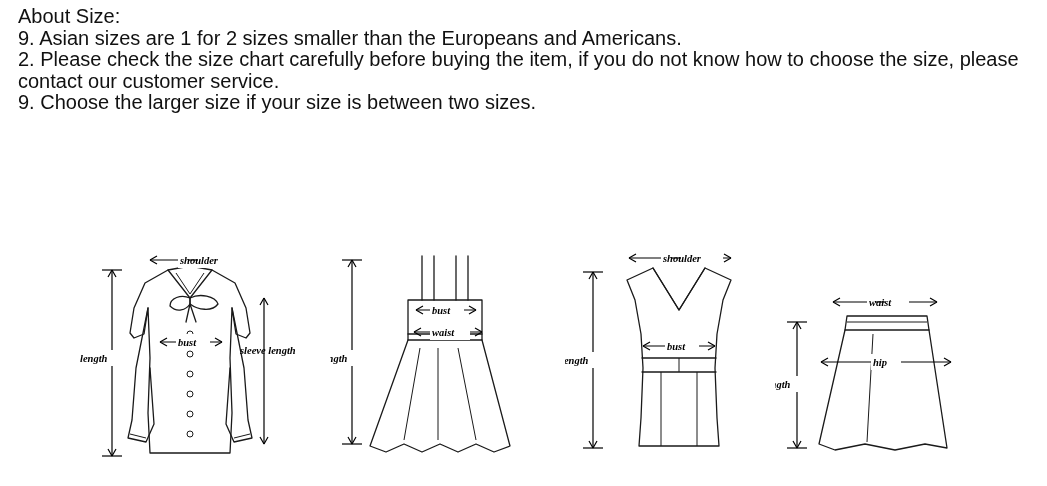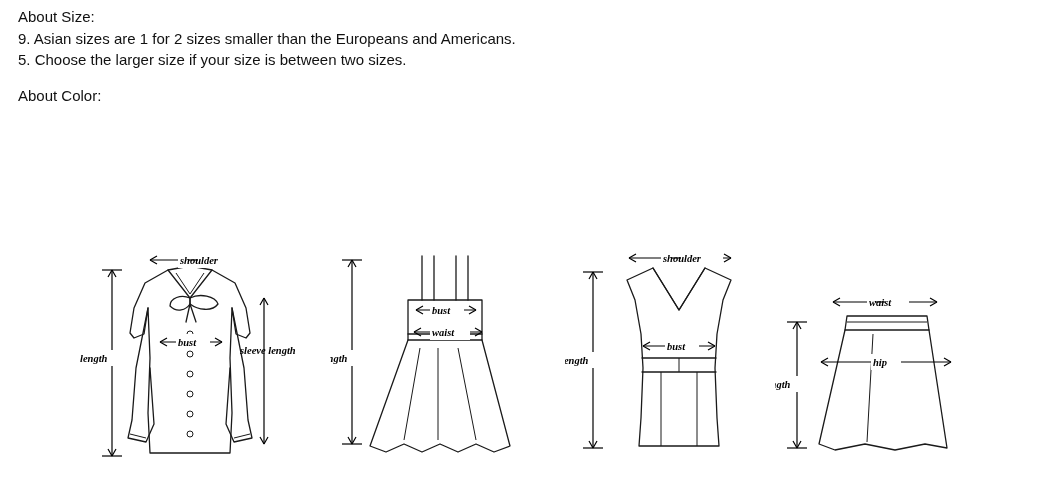--- a/index.html
+++ b/index.html
@@ -20,21 +20,21 @@
     width: 1047px;
     height: 486px;
   }
   .text-block {
     position: absolute;
     left: 18px;
     top: 6px;
     width: 1015px;
   }
   .line {
-    font-size: 15px;
+    font-size: 20px;
     line-height: 21.5px;
     color: #111111;
     white-space: pre-wrap;
   }
   .spacer {
     height: 14px;
   }
   .diagrams {
     position: absolute;
     left: 0;
@@ -79,23 +79,23 @@
   }
 </style>
 </head>
 <body>
 
 <div class="page">
 
   <div class="text-block">
     <div class="line">About Size:</div>
     <div class="line">9. Asian sizes are 1 for 2 sizes smaller than the Europeans and Americans.</div>
-    <div class="line">5. Choose the larger size if your size is between two sizes.</div>
+    <div class="line">2. Please check the size chart carefully before buying the item, if you do not know how to choose the size, please contact our customer service.</div>
+    <div class="line">9. Choose the larger size if your size is between two sizes.</div>
     <div class="spacer"></div>
-    <div class="line">About Color:</div>
   </div>
 
   <div class="diagrams">
 
     <div class="fig" style="left:50px;">
       <svg width="280" height="248" viewBox="0 0 280 248">
 
         <path class="garment" d="M95,45 L118,32 L140,28 L162,32 L185,45
                                  L196,70 L200,95
                                  L196,100 L186,96 L182,70

